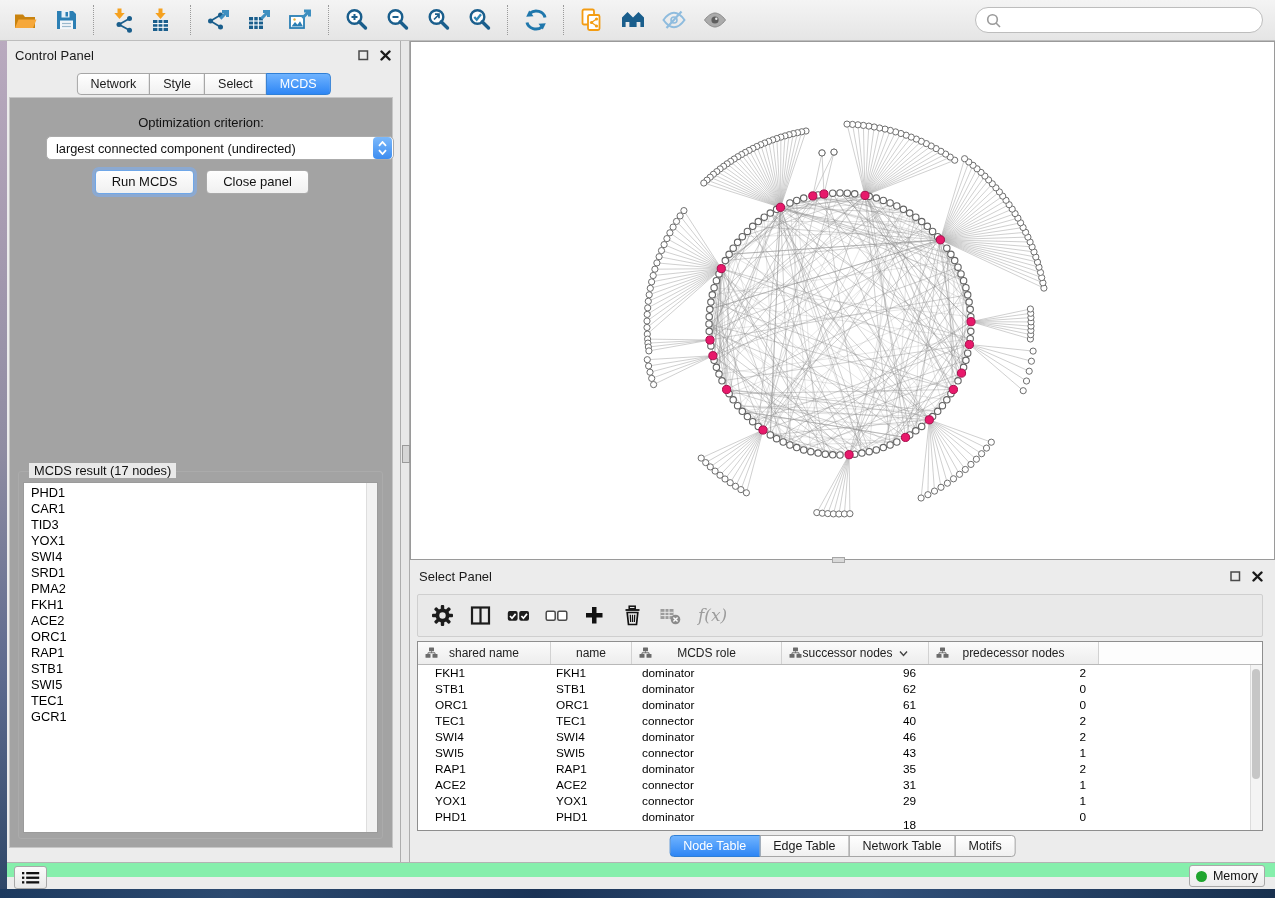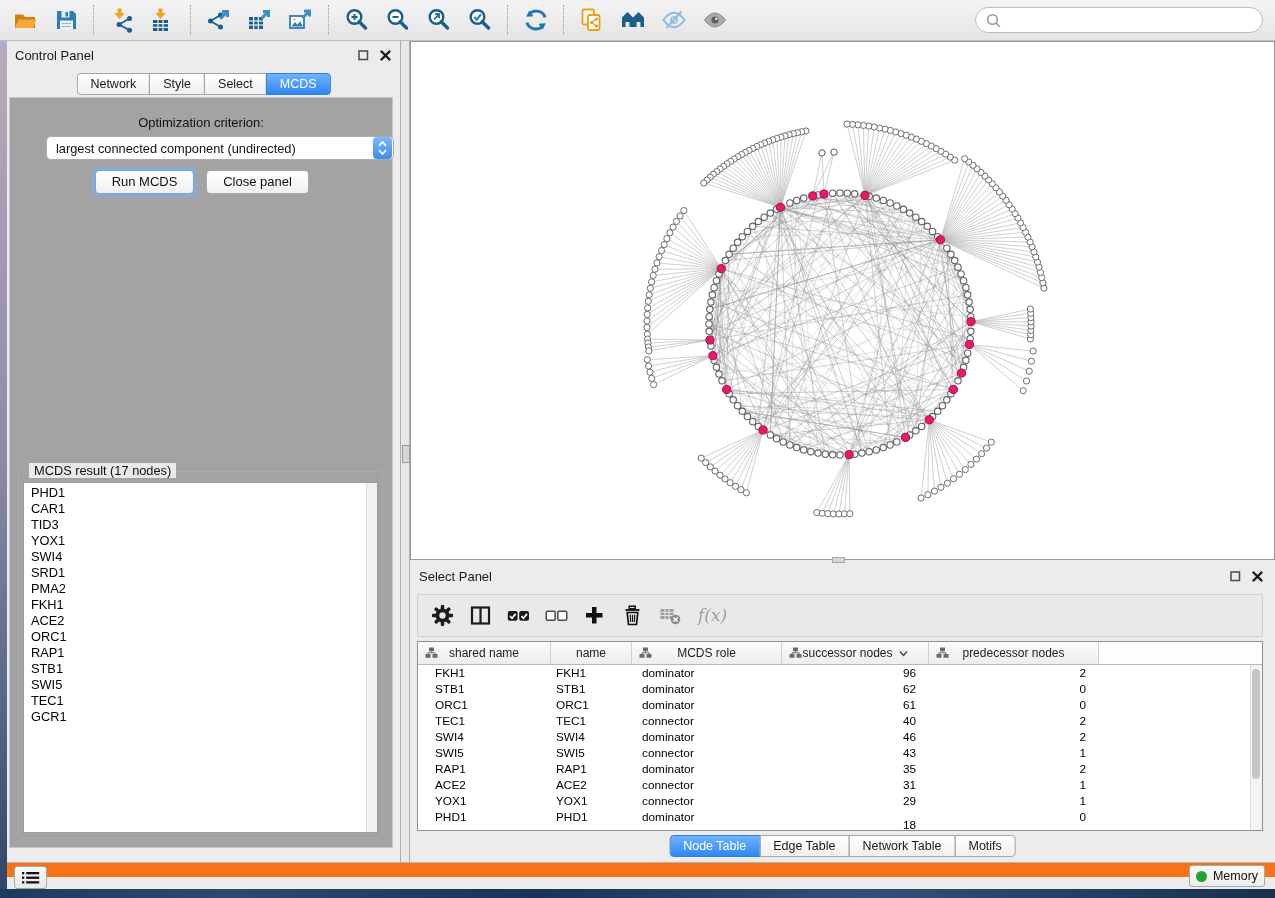--- a/index.html
+++ b/index.html
@@ -90,21 +90,21 @@
   .tr{display:flex;height:16px;align-items:center;font-size:11.8px;color:#000;}
   .td{box-sizing:border-box;flex-shrink:0;white-space:nowrap;overflow:hidden;}
   .td.c0{padding-left:17px;}
   .td.c1{padding-left:5px;}
   .td.c2{padding-left:10px;}
   .td.c3,.td.c4{text-align:right;padding-right:13px;}
   .tp-scroll{position:absolute;top:23px;right:0;bottom:0;width:12px;background:#F4F4F4;border-left:1px solid #DCDCDC;box-sizing:border-box;}
   .tp-thumb{position:absolute;top:4px;left:1px;width:8px;height:110px;background:#C6C6C6;border-radius:4px;}
   .tp-tabs{position:absolute;bottom:5px;left:50%;transform:translateX(-50%);display:flex;}
   
-  .statusbar{position:absolute;left:7px;right:0;top:862px;height:15px;background:#f97316;border-top:1px solid #B3B3B3;box-sizing:border-box;}
+  .statusbar{position:absolute;left:7px;right:0;top:862px;height:15px;background:#86efac;border-top:1px solid #B3B3B3;box-sizing:border-box;}
   .sb-btn{position:absolute;left:7px;top:3px;width:31px;height:21px;
     background:linear-gradient(#FBFBFB,#E9E9E9);border:1px solid #A8A8A8;border-radius:3px;
     display:flex;align-items:center;justify-content:center;}
   .memory-btn{position:absolute;right:10px;top:2px;width:76px;height:22px;
     background:linear-gradient(#FBFBFB,#ECECEC);border:1px solid #A8A8A8;border-radius:3px;
     display:flex;align-items:center;justify-content:center;gap:6px;font-size:12.5px;color:#111;box-sizing:border-box;}
   .mem-dot{width:11px;height:11px;border-radius:50%;}
   
   .graph-svg{position:absolute;left:0;top:0;}
   .fan-e{stroke:#b5b5b5;stroke-width:0.8;opacity:0.8;}

